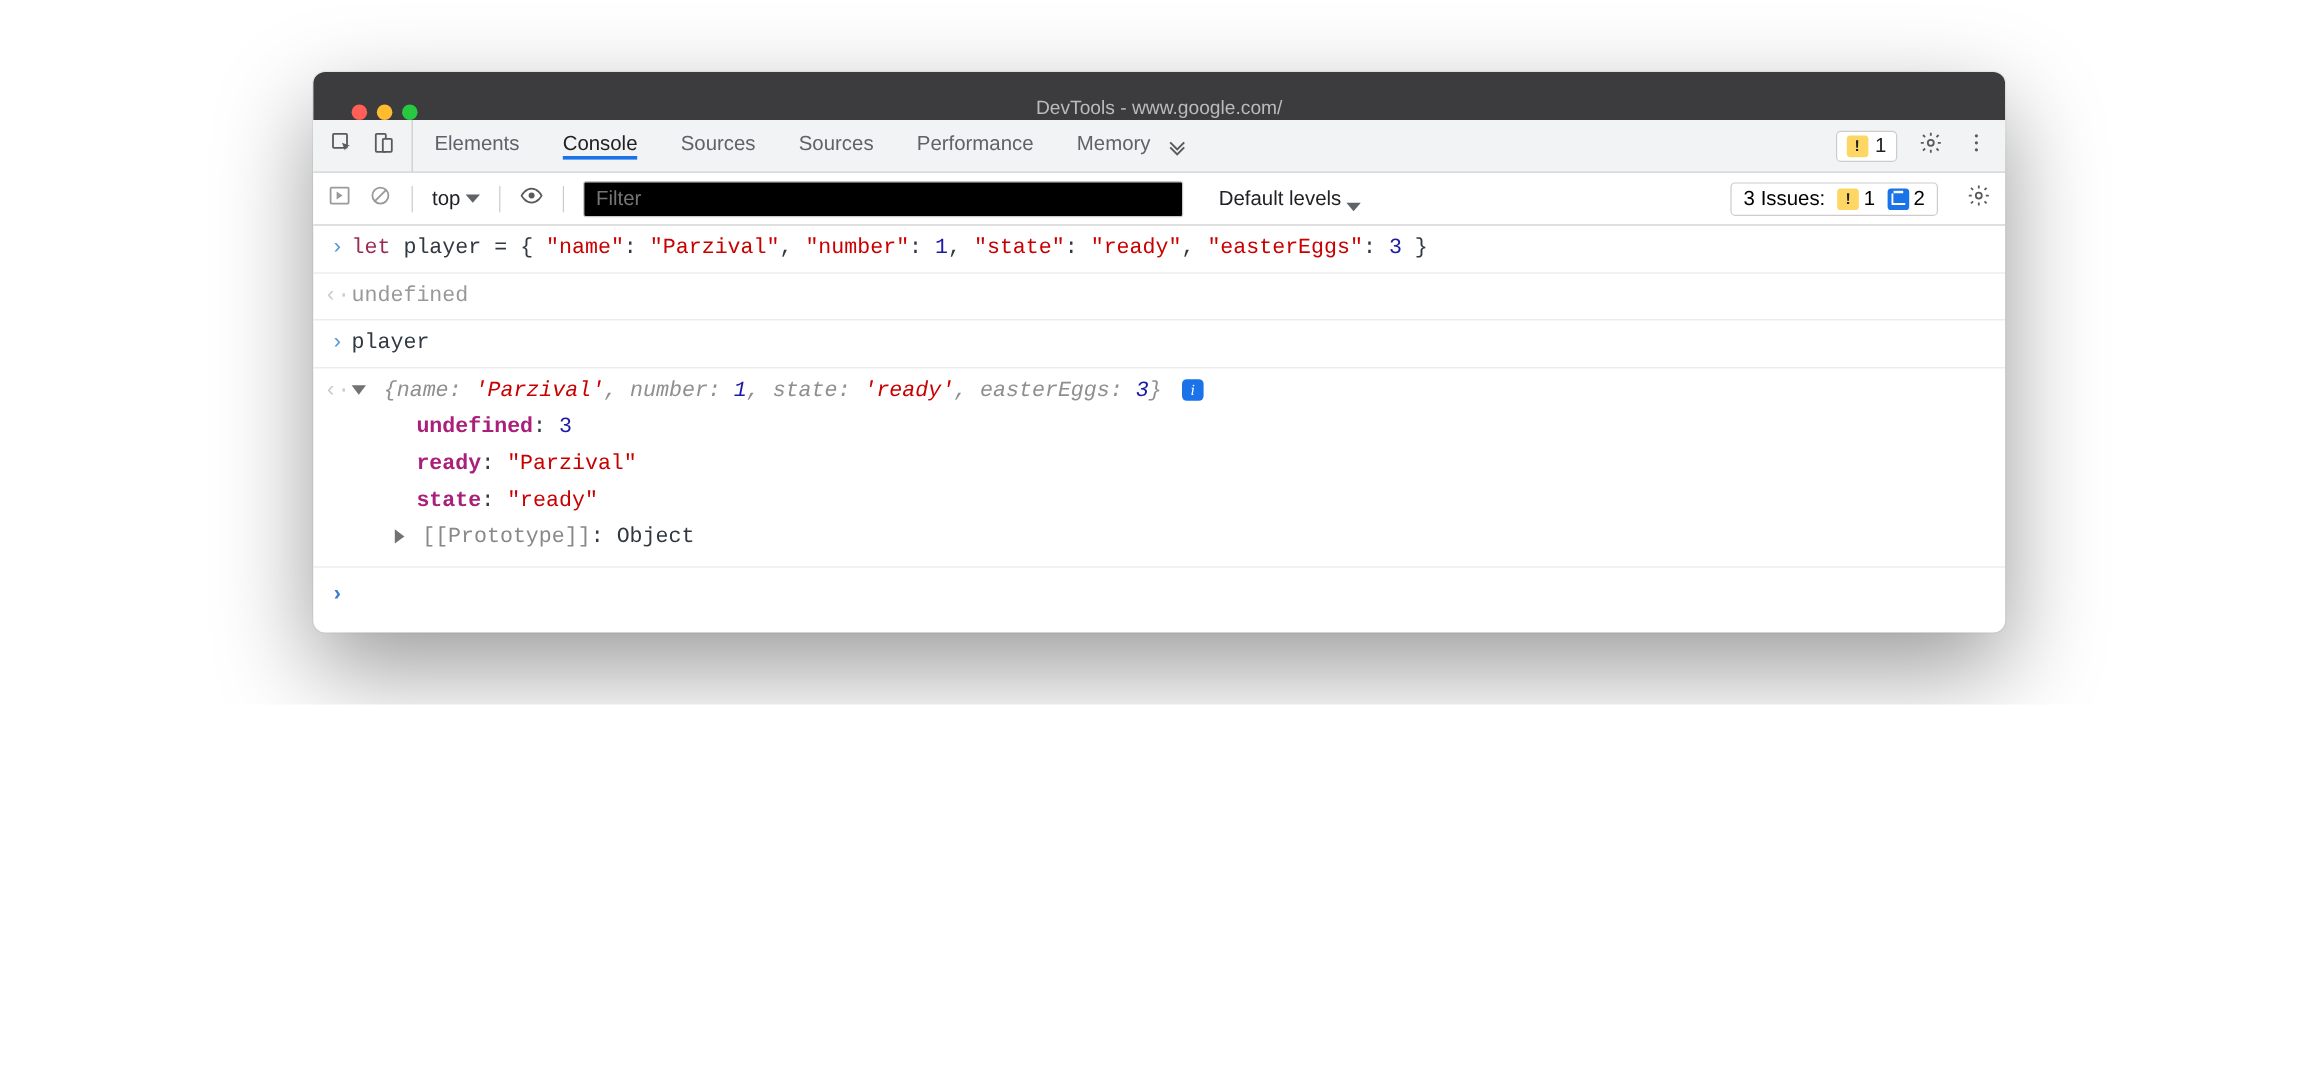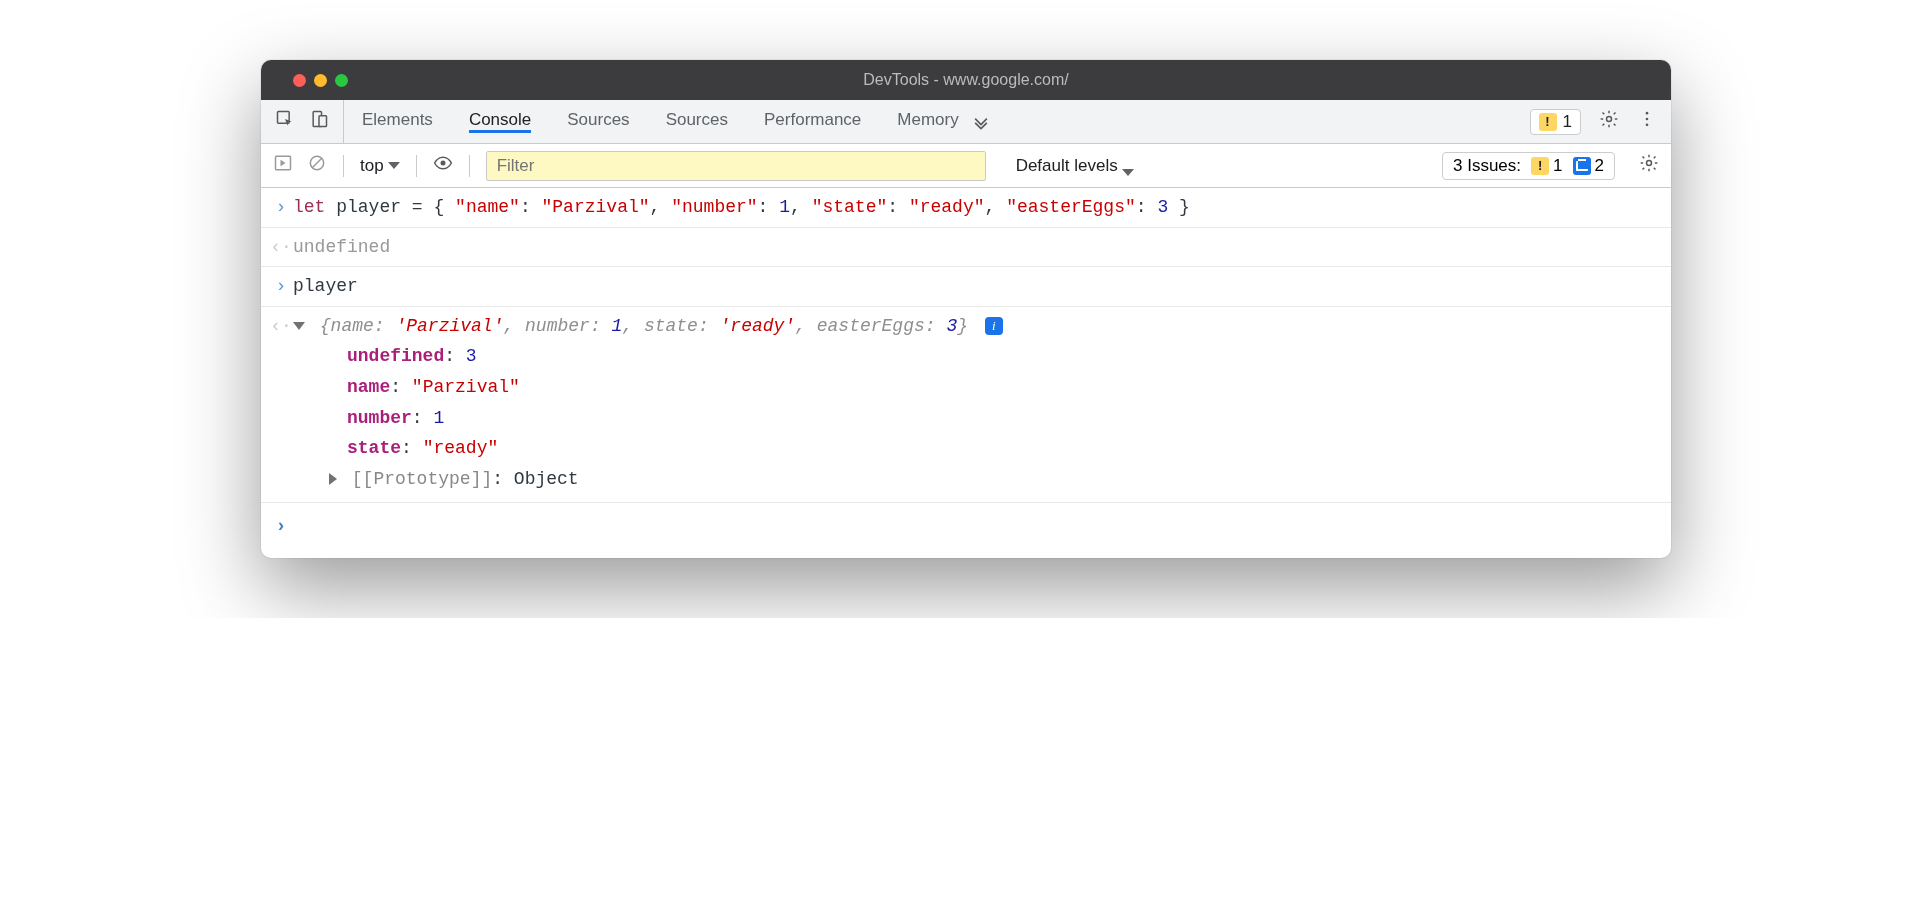--- a/index.html
+++ b/index.html
@@ -40,21 +40,21 @@
     overflow: hidden;
     background: var(--bg-white);
     box-shadow: 0 30px 80px rgba(0,0,0,0.4), 0 0 0 1px rgba(0,0,0,0.05);
   }
 
   
   .titlebar {
     height: 40px;
     background: var(--titlebar-bg);
     display: flex;
-    align-items: center;
+    align-items: flex-end;
     position: relative;
     padding: 0 32px;
   }
   .traffic { display:flex; gap:8px; }
   .traffic span { width:13px; height:13px; border-radius:50%; display:block; }
   .traffic .r { background:#ff5f57; }
   .traffic .y { background:#febc2e; }
   .traffic .g { background:#28c840; }
   .titlebar-title {
     position:absolute; left:0; right:0; text-align:center;
@@ -110,21 +110,21 @@
     gap: 14px;
     background: var(--bg-white);
     font-size:17px;
   }
   .divider { width:1px; height:22px; background: var(--border); margin:0 2px; }
   .context-select { color:#202124; display:flex; align-items:center; gap:4px; }
   .filter-input {
     flex: 0 0 500px;
     height:30px;
     border:1px solid var(--border);
-    background:#fef9c3;
+    background:#000000;
     padding: 2px 10px;
     font-size:17px;
     color:#888;
     border-radius:2px;
   }
   .levels-select { color:#202124; display:flex; align-items:flex-end; gap:4px; margin-left: 16px; }
   .issues-pill {
     margin-left:auto;
     display:flex; align-items:center; gap:10px;
     border:1px solid #ccc; border-radius:4px;
@@ -328,24 +328,21 @@
         <div>
           <span class="triangle down"></span>
           <span class="summary-italic" id="obj-summary">{name: <span class="str">'Parzival'</span>, number: <span class="num">1</span>, state: <span class="str">'ready'</span>, easterEggs: <span class="num">3</span>}</span>
           <span class="info-i">i</span>
         </div>
         <div class="obj-props">
           <div>
             <span class="propkey">undefined</span><span class="punct">: </span><span class="num">3</span>
           </div>
           <div>
-            <span class="propkey">name</span><span class="punct">: </span><span class="str">"Parzival"</span>
-          </div>
-          <div>
-            <span class="propkey">number</span><span class="punct">: </span><span class="num">1</span>
+            <span class="propkey">ready</span><span class="punct">: </span><span class="str">"Parzival"</span>
           </div>
           <div>
             <span class="propkey">state</span><span class="punct">: </span><span class="str">"ready"</span>
           </div>
         </div>
         <div class="proto-row">
           <span class="triangle right"></span>
           <span class="proto-label">[[Prototype]]</span><span class="punct">: </span><span>Object</span>
         </div>
       </div>

